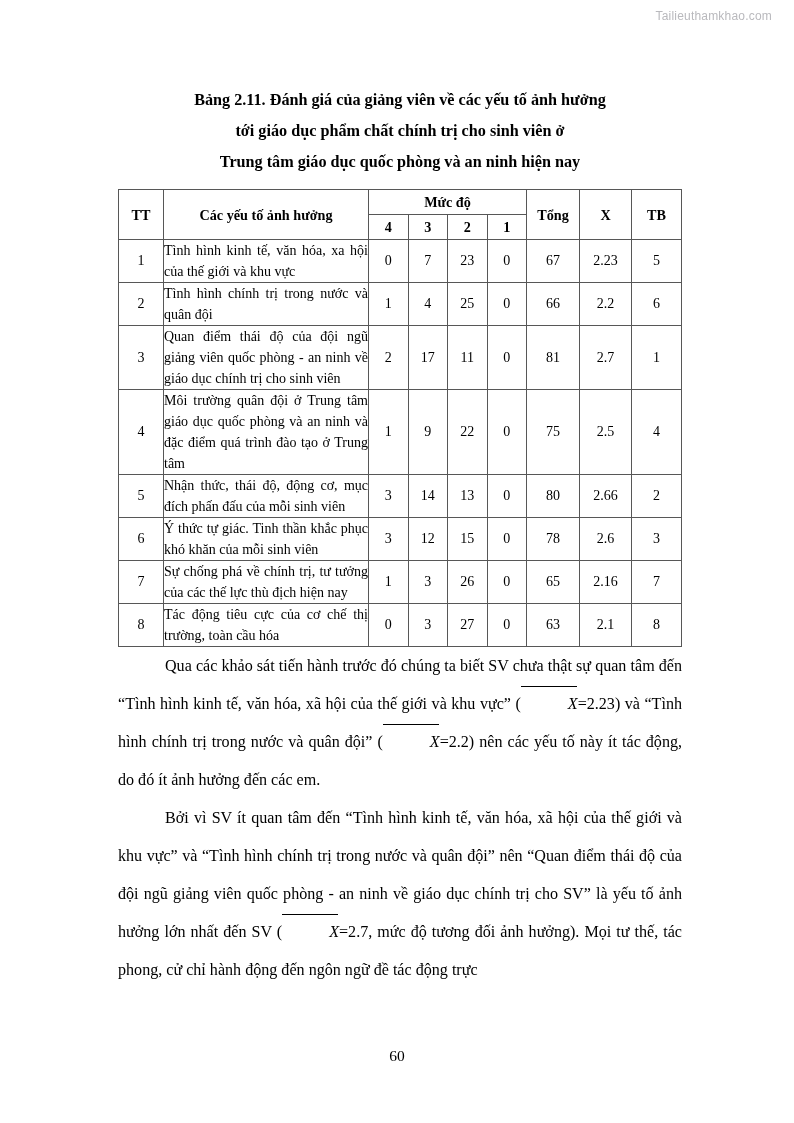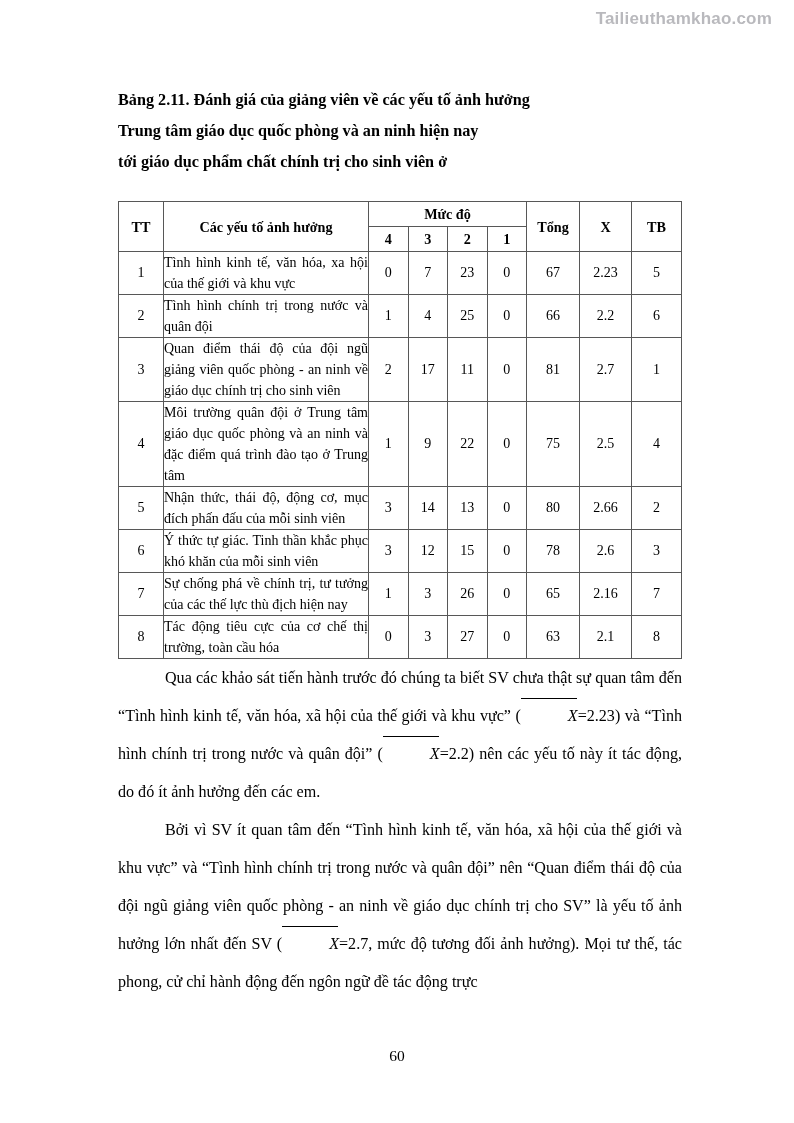--- a/index.html
+++ b/index.html
@@ -20,39 +20,39 @@
     position: absolute;
     inset: 0;
     padding: 0;
   }
 
   .watermark {
     position: absolute;
     top: 9px;
     right: 22px;
     font-family: "Liberation Sans", sans-serif;
-    font-size: 17px;
+    font-size: 12px;
     color: #b9b9bd;
     letter-spacing: 0.2px;
     white-space: nowrap;
-    font-weight: bold;
   }
 
   .content {
     position: absolute;
     left: 118px;
     top: 85px;
     width: 564px;
   }
 
   .table-title {
+    text-align: center;
     font-weight: bold;
     font-size: 16.2px;
     line-height: 31px;
-    margin: 0 0 23px 0;
+    margin: 0 0 11px 0;
   }
   .table-title .tline { display: block; }
 
   table.data {
     border-collapse: collapse;
     width: 564px;
     table-layout: fixed;
     font-size: 13.6px;
     margin: 0;
   }
@@ -134,22 +134,22 @@
 <body>
 
 <div class="page">
 
   <div class="watermark">Tailieuthamkhao.com</div>
 
   <div class="content">
 
     <div class="table-title">
       <span class="tline">Bảng 2.11. Đánh giá của giảng viên về các yếu tố ảnh hưởng</span>
+      <span class="tline">tới giáo dục phẩm chất chính trị cho sinh viên ở</span>
       <span class="tline">Trung tâm giáo dục quốc phòng và an ninh hiện nay</span>
-      <span class="tline">tới giáo dục phẩm chất chính trị cho sinh viên ở</span>
     </div>
 
     <table class="data">
       <thead>
         <tr>
           <th class="h-tt" rowspan="2">TT</th>
           <th class="h-factor" rowspan="2">Các yếu tố ảnh hưởng</th>
           <th class="h-muc" colspan="4">Mức độ</th>
           <th class="h-tong" rowspan="2">Tổng</th>
           <th class="h-x" rowspan="2">X</th>

